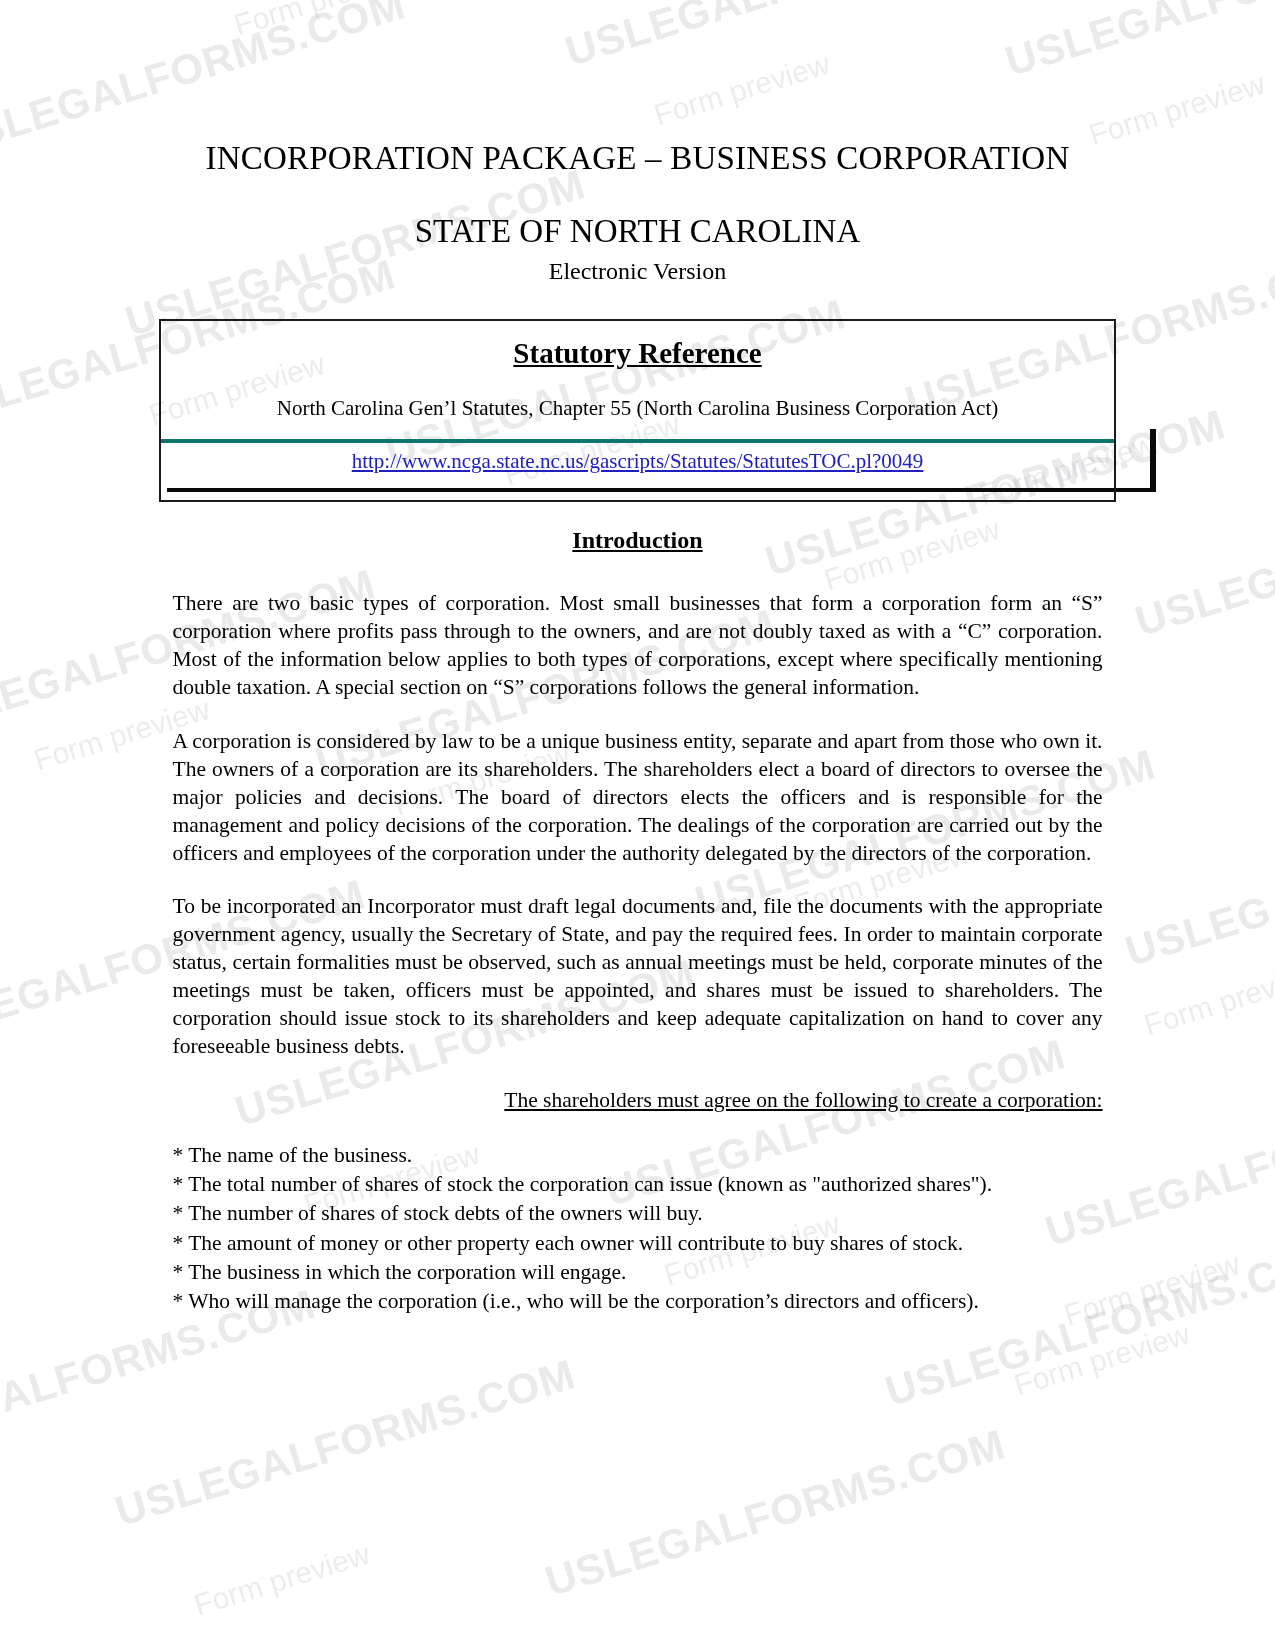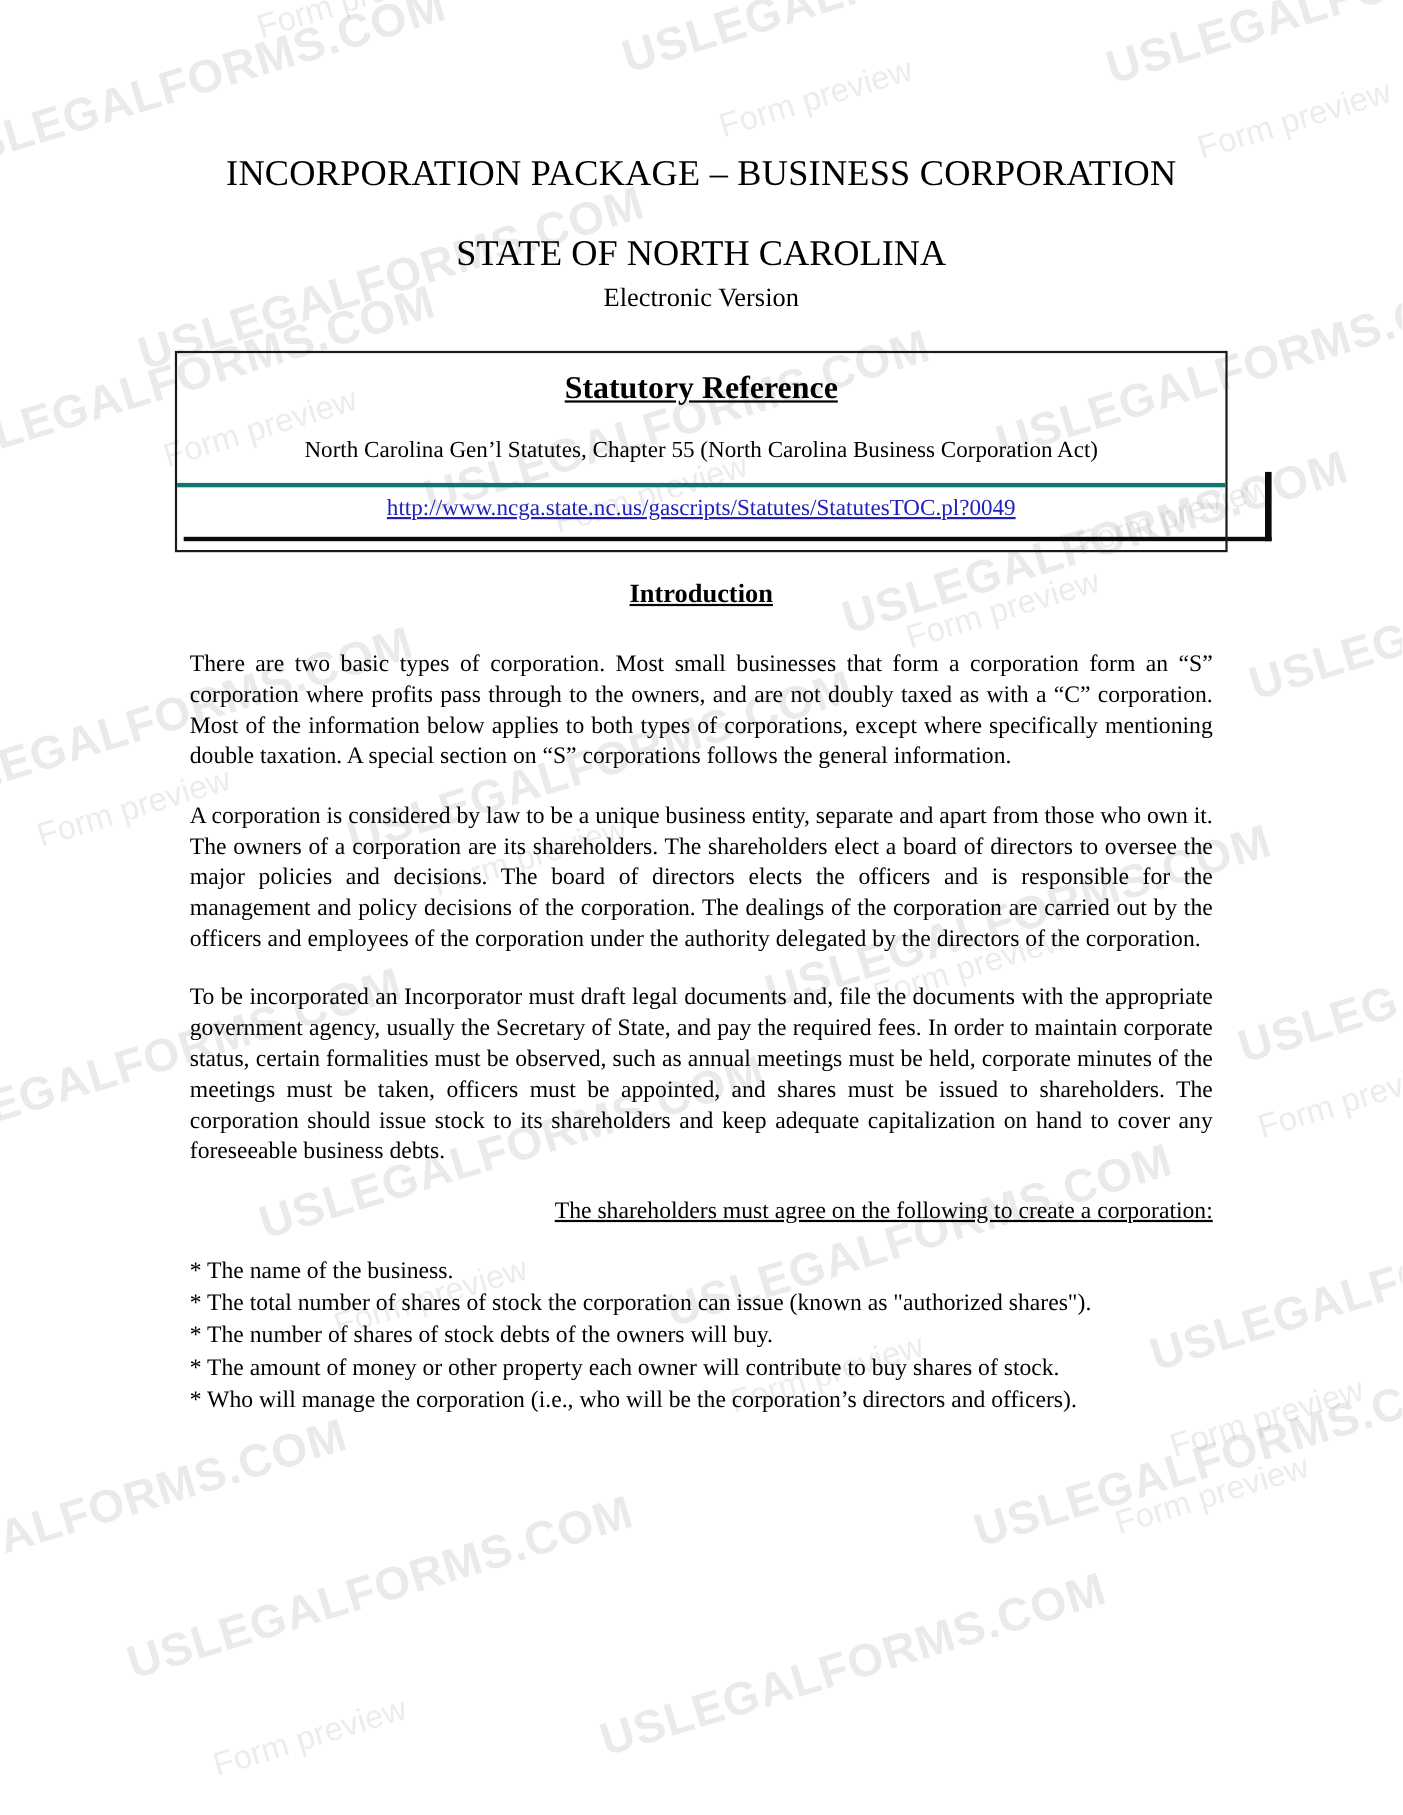--- a/index.html
+++ b/index.html
@@ -257,18 +257,19 @@
       <p class="para">A corporation is considered by law to be a unique business entity, separate and apart from those who own it.  The owners of a corporation are its shareholders.  The shareholders elect a board of directors to oversee the major policies and decisions.  The board of directors elects the officers and is responsible for the management and policy decisions of the corporation.  The dealings of the corporation are carried out by the officers and employees of the corporation under the authority delegated by the directors of the corporation.</p>
       <p class="para">To be incorporated an Incorporator must draft legal documents and, file the documents with the appropriate government agency, usually the Secretary of State, and pay the required fees.   In order to maintain corporate status, certain formalities must be observed, such as annual meetings must be held, corporate minutes of the meetings must be taken, officers must be appointed, and shares must be issued to shareholders.  The corporation should issue stock to its shareholders and keep adequate capitalization on hand to cover any foreseeable business debts.</p>
 
       <div class="lead-line">The shareholders must agree on the following to create a corporation:</div>
 
       <ul class="star-list">
         <li>* The name of the business.</li>
         <li>* The total number of shares of stock the corporation can issue (known as "authorized shares").</li>
         <li>* The number of shares of stock debts of the owners will buy.</li>
         <li>* The amount of money or other property each owner will contribute to buy shares of stock.</li>
+        <li>* The business in which the corporation will engage.</li>
         <li>* Who will manage the corporation (i.e., who will be the corporation’s directors and officers).</li>
       </ul>
     </div>
 
   </div>
 </div>
 
 </body></html>

